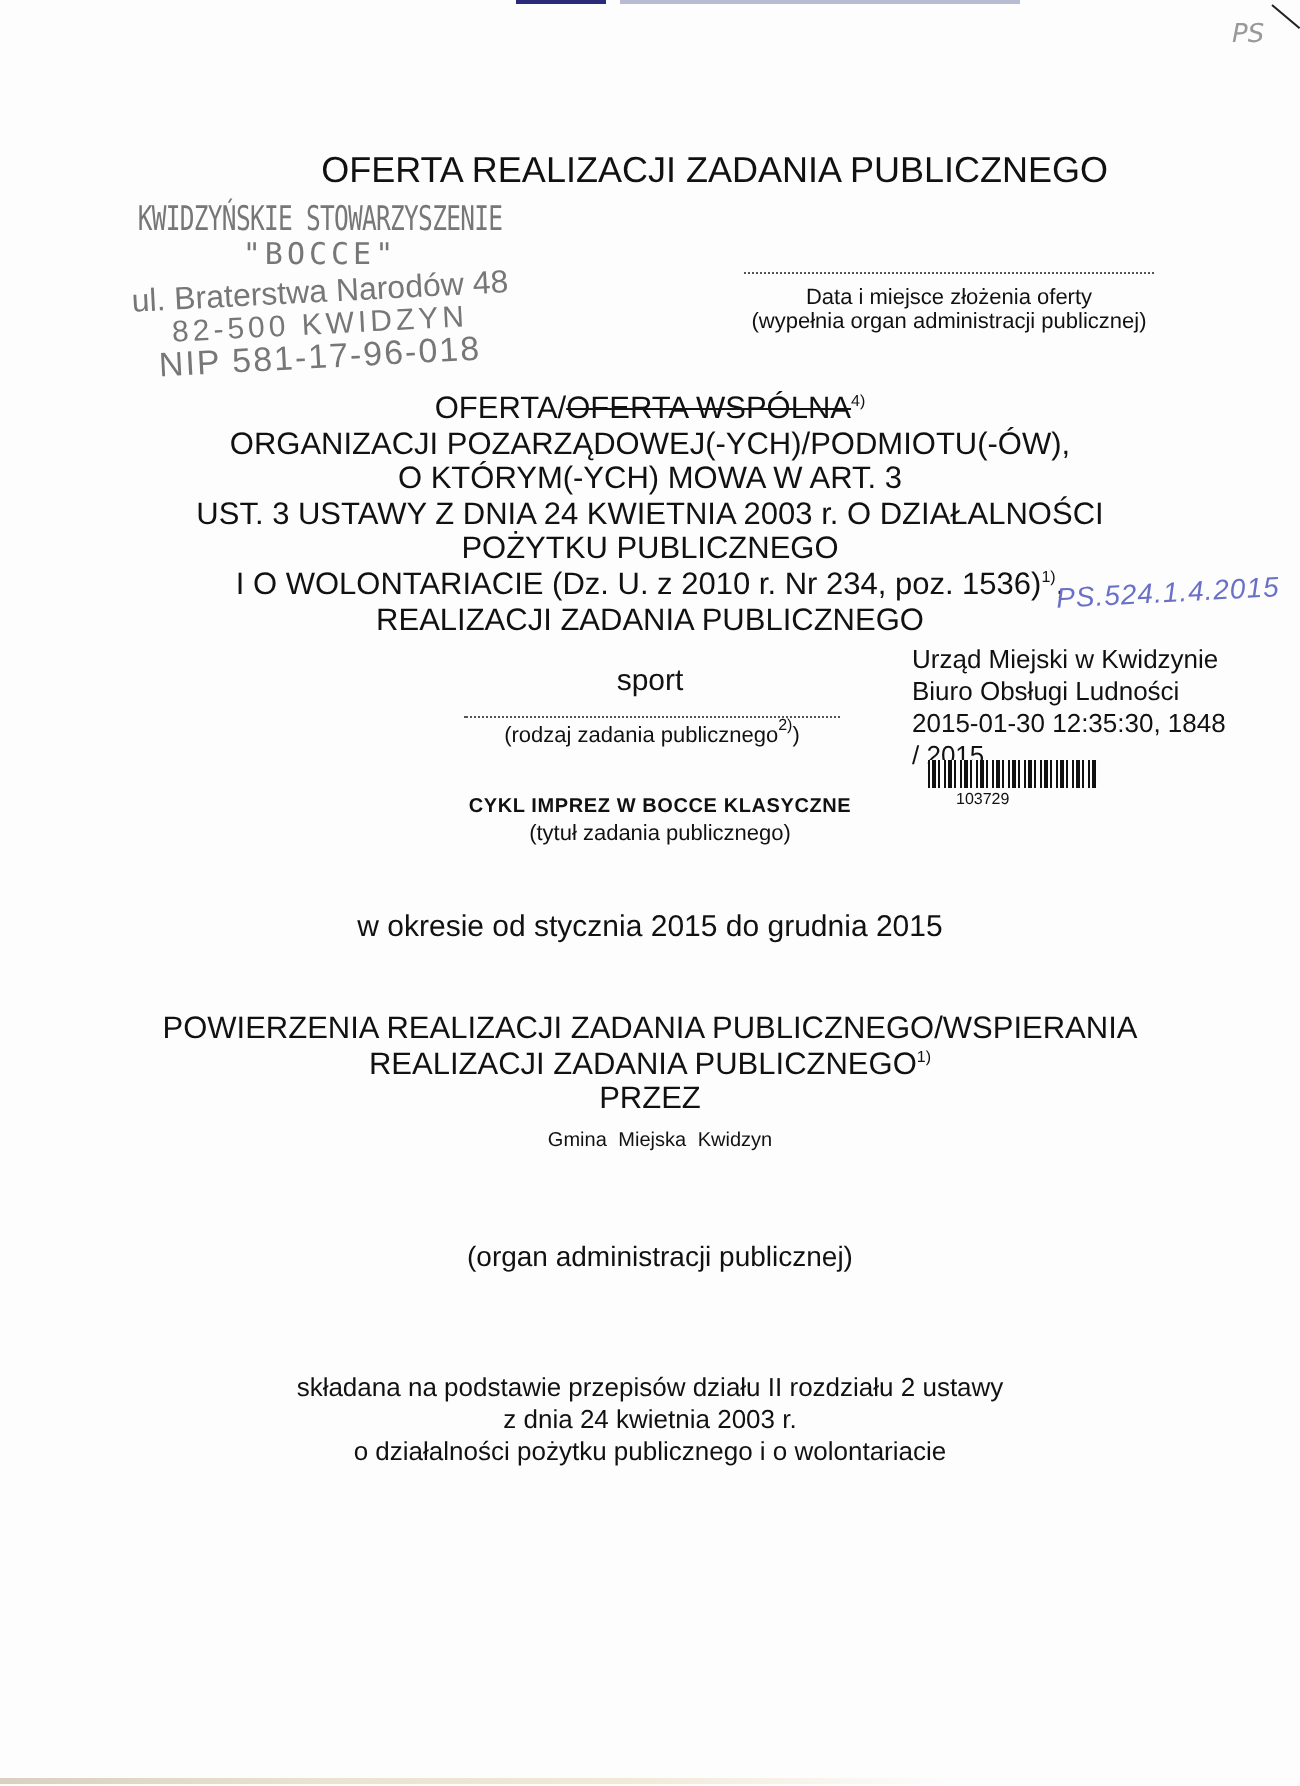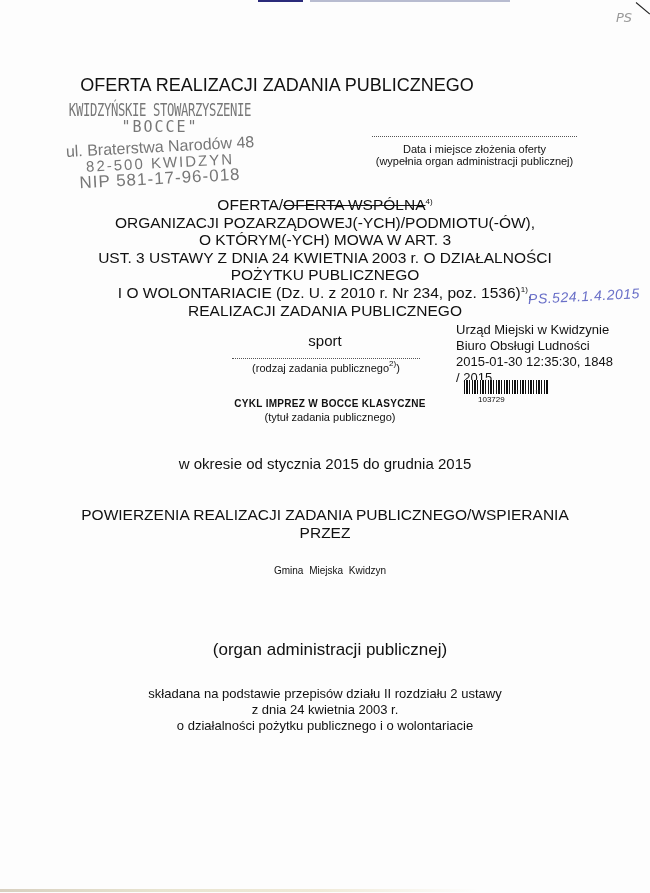--- a/index.html
+++ b/index.html
@@ -4,21 +4,21 @@
 <style>
   html, body { margin:0; padding:0; }
   body { width:650px; height:893px; background:#fdfdfd; position:relative; overflow:hidden;
          font-family:"Liberation Sans", sans-serif; color:#111; }
   .abs { position:absolute; }
   .c { text-align:center; }
   .topline { position:absolute; top:0; left:310px; width:200px; height:2px; background:#b8bcd0; }
   .topline2 { position:absolute; top:0; left:258px; width:45px; height:2px; background:#2a2a7a; }
   .corner { position:absolute; top:2px; left:636px; width:18px; height:1px; background:#222; transform:rotate(40deg); transform-origin:left; }
   .ps-mark { position:absolute; top:10px; left:616px; font-family:"DejaVu Sans", sans-serif; font-size:13px; color:#999; font-style:italic;text-align:center; }
-  .title { top:75px; left:0; width:554px; font-size:18px; }
+  .title { top:75px; left:0; width:554px; font-size:18px;text-align:right; }
   .stamp { top:100px; left:40px; width:240px; color:#777; text-align:center; }
   .stamp .l1 { font-size:17px; letter-spacing:-0.5px; font-family:"DejaVu Sans Mono", monospace; transform:scaleX(0.72); transform-origin:center; white-space:nowrap; margin-left:-40px; width:320px; }
   .stamp .l2 { font-size:15px; letter-spacing:2px; font-family:"DejaVu Sans Mono", monospace; margin-top:-2px; }
   .stamp .l3 { font-size:16px; transform:rotate(-3deg); margin-top:2px; }
   .stamp .l4 { font-size:15px; letter-spacing:2px; transform:rotate(-3deg); margin-top:-2px; }
   .stamp .l5 { font-size:17px; letter-spacing:1px; transform:rotate(-3deg); margin-top:-2px; }
   .date-box { top:136px; left:372px; width:205px; font-size:11px; text-align:center; }
   .dots { border-top:1px dotted #555; height:0; margin-bottom:6px; }
   .offer { top:196px; left:60px; width:530px; font-size:15.5px; line-height:17.6px; text-align:center; }
   .offer s { text-decoration:line-through; }
@@ -29,21 +29,21 @@
     background:repeating-linear-gradient(90deg,#111 0 1px,#fff 1px 2px,#111 2px 4px,#fff 4px 5px,#111 5px 6px,#fff 6px 8px); }
   .barcode-num { top:395px; left:478px; font-size:8px; }
   .sport { top:332px; left:230px; width:190px; font-size:15px; }
   .sport-dots { top:358px; left:232px; width:188px; border-top:1px dotted #555; }
   .sport-label { top:362px; left:230px; width:192px; font-size:11px; }
   .task-title { top:398px; left:200px; width:260px; font-size:10px; font-weight:bold; letter-spacing:0.3px; }
   .task-label { top:411px; left:200px; width:260px; font-size:11px; }
   .period { top:455px; left:0; width:650px; font-size:15px; }
   .form-block { top:506px; left:40px; width:570px; font-size:15.5px; line-height:17.6px; }
   .gmina { top:565px; left:180px; width:300px; font-size:10px; font-weight:normal; word-spacing:3px; }
-  .gmina-label { top:640px; left:180px; width:300px; font-size:17px; }
+  .gmina-label { top:620px; left:180px; width:300px; font-size:14px; }
   .legal { top:686px; left:0; width:650px; font-size:13px; line-height:16px; }
   .bottom-edge { position:absolute; left:0; top:889px; width:480px; height:3px; background:linear-gradient(90deg,#d8d0c0,#e8e4d0,#f0ead8,#fdfdfd); }
 </style>
 </head>
 <body>
 
 <div class="topline2"></div>
 <div class="topline"></div>
 <div class="corner"></div>
 <div class="ps-mark">PS</div>
@@ -89,20 +89,21 @@
 <div class="abs sport-dots"></div>
 <div class="abs sport-label c"><span>(rodzaj zadania publicznego</span><sup>2)</sup><span>)</span></div>
 
 <div class="abs task-title c">CYKL IMPREZ W BOCCE KLASYCZNE</div>
 <div class="abs task-label c">(tytuł zadania publicznego)</div>
 
 <div class="abs period c">w okresie od stycznia 2015 do grudnia 2015</div>
 
 <div class="abs form-block c">
   <div>POWIERZENIA REALIZACJI ZADANIA PUBLICZNEGO/WSPIERANIA</div>
+  <div><span>REALIZACJI ZADANIA PUBLICZNEGO</span><sup>1)</sup></div>
   <div>PRZEZ</div>
 </div>
 
 <div class="abs gmina c">Gmina Miejska Kwidzyn</div>
 <div class="abs gmina-label c">(organ administracji publicznej)</div>
 
 <div class="abs legal c">
   <div>składana na podstawie przepisów działu II rozdziału 2 ustawy</div>
   <div>z dnia 24 kwietnia 2003 r.</div>
   <div>o działalności pożytku publicznego i o wolontariacie</div>

